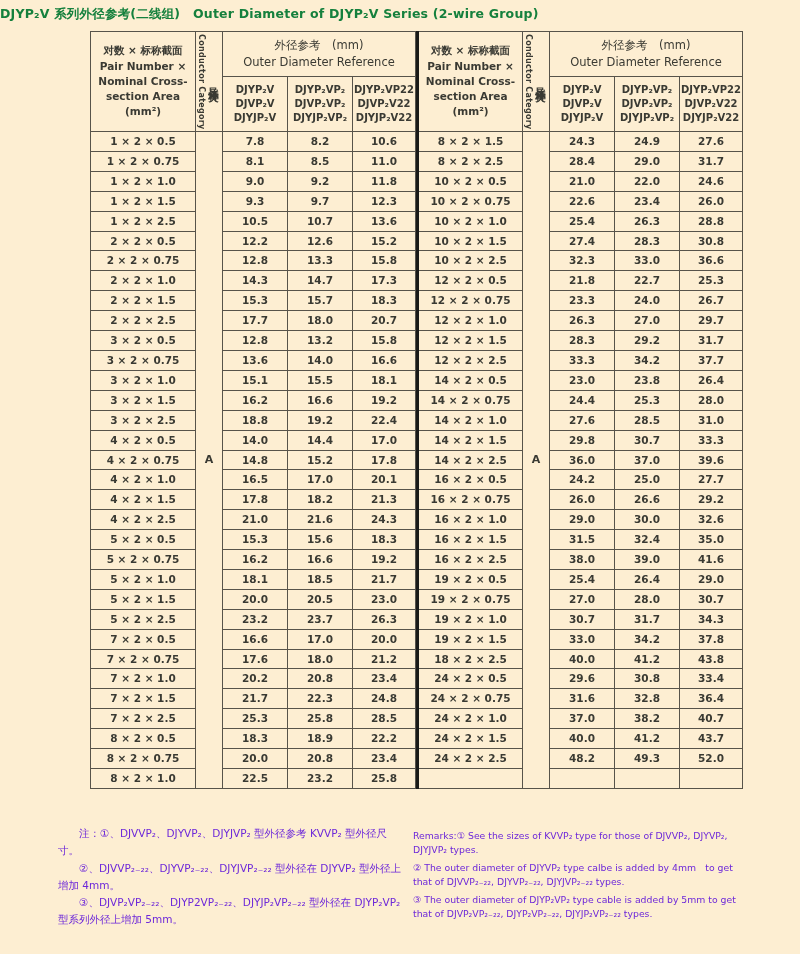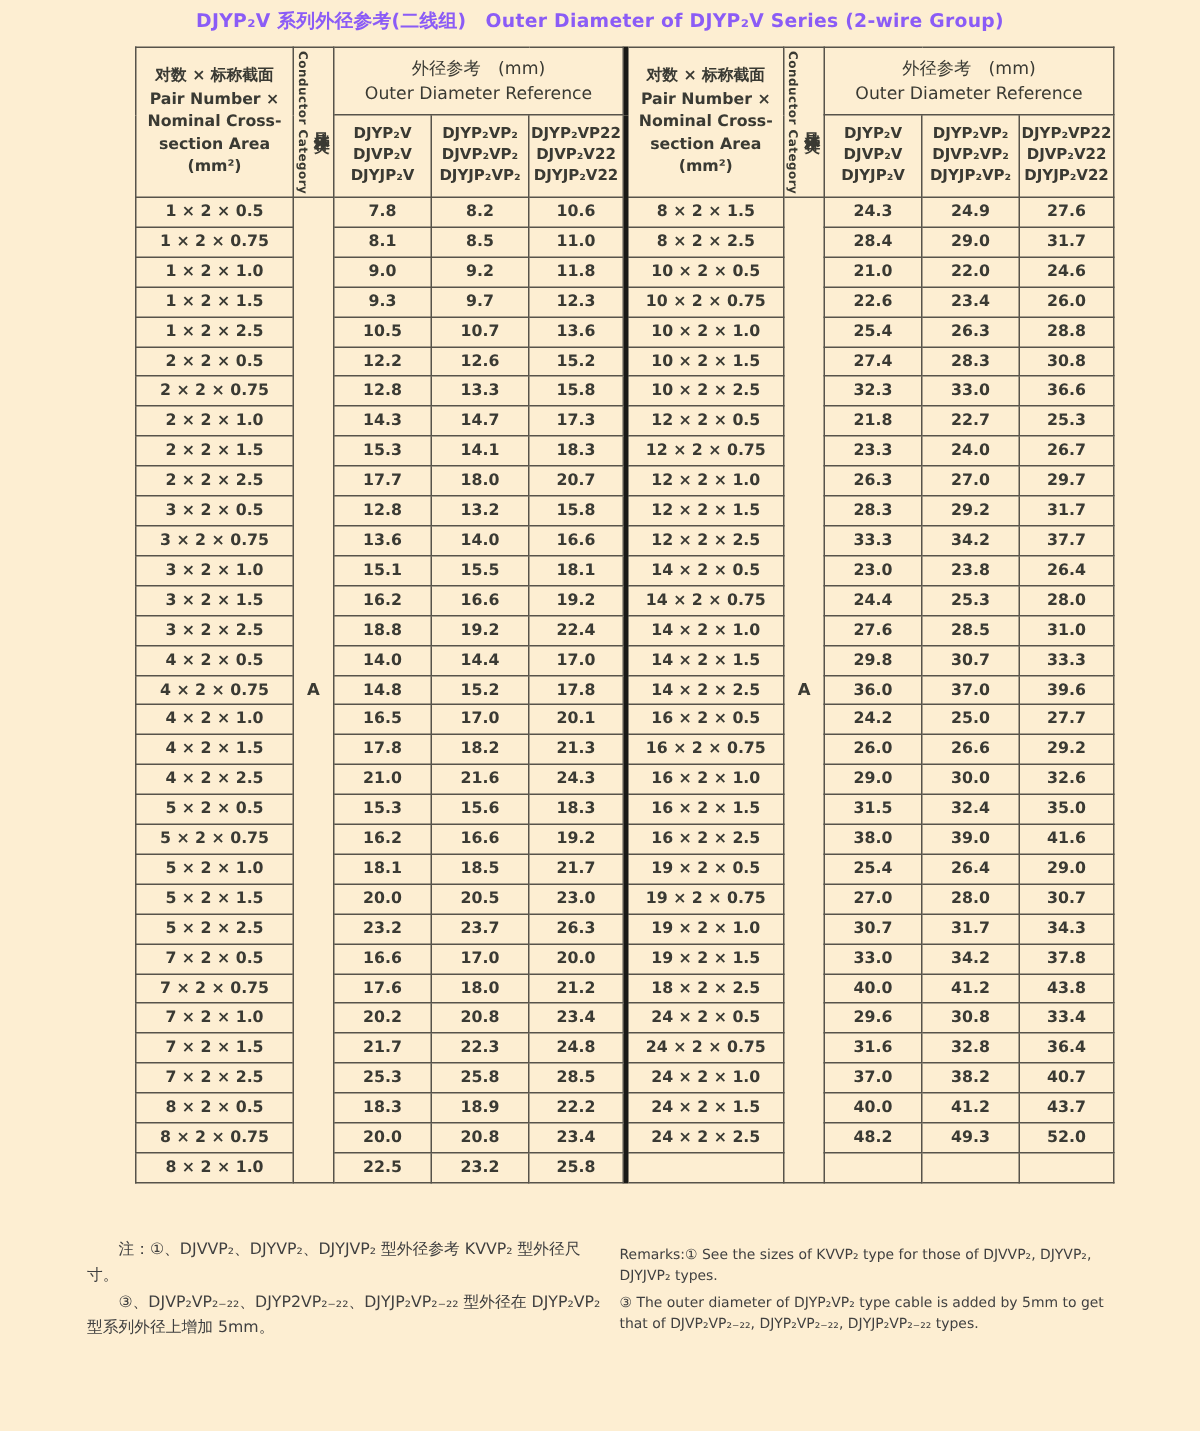--- a/index.html
+++ b/index.html
@@ -5,25 +5,25 @@
   html,body { margin:0; padding:0; }
   body {
     width:800px; height:954px;
     background:#fdeed2;
     font-family:"DejaVu Sans","Liberation Sans",sans-serif;
     color:#3a3a33;
     position:relative;
     overflow:hidden;
   }
   .page-title {
-    text-align:center;
+    text-align:left;
     padding-top:6px;
     font-size:12.5px;
     font-weight:bold;
-    color:#8b5cf6;
+    color:#15803d;
     letter-spacing:0.2px;
   }
   .table-wrap {
     display:flex;
     margin:8px 0 0 90px;
     width:767px;
   }
   table.half {
     border-collapse:collapse;
     table-layout:fixed;
@@ -68,22 +68,21 @@
   td.pair-cell, td.val-cell, td.cond-cell {
     height:18.9px; line-height:18.9px;
     text-align:center; vertical-align:middle;
     font-size:10.5px; font-weight:bold;
     padding:0 2px; overflow:hidden; white-space:nowrap;
   }
   td.cond-cell { font-size:11px; }
   .notes {
     display:flex;
     margin:36px 0 0 58px;
-    color:#404040;
-    align-items:flex-end;
+    color:#6d28d9;
   }
   .notes-zh { width:347px; font-size:10.5px; line-height:1.65; }
   .notes-en { width:342px; font-size:9.3px; line-height:1.5; margin-left:4px; }
   .notes-zh p { margin:0; text-indent:2em; }
   .notes-en p { margin:4px; }
 </style>
 </head>
 <body>
 
 <div class="page-title">DJYP₂V 系列外径参考(二线组)　Outer Diameter of DJYP₂V  Series (2-wire Group)</div>
@@ -182,21 +181,21 @@
         </tr>
         <tr>
           <td class="pair-cell">2 × 2 × 1.0</td>
           <td class="val-cell">14.3</td>
           <td class="val-cell">14.7</td>
           <td class="val-cell">17.3</td>
         </tr>
         <tr>
           <td class="pair-cell">2 × 2 × 1.5</td>
           <td class="val-cell">15.3</td>
-          <td class="val-cell">14.1</td>
+          <td class="val-cell">15.7</td>
           <td class="val-cell">18.3</td>
         </tr>
         <tr>
           <td class="pair-cell">2 × 2 × 2.5</td>
           <td class="val-cell">17.7</td>
           <td class="val-cell">18.0</td>
           <td class="val-cell">20.7</td>
         </tr>
         <tr>
           <td class="pair-cell">3 × 2 × 0.5</td>
@@ -586,19 +585,21 @@
           <td class="val-cell"></td>
         </tr>
       </tbody>
   </table>
 
 </div>
 
 <div class="notes">
   <div class="notes-zh">
       <p>注：①、DJVVP₂、DJYVP₂、DJYJVP₂ 型外径参考 KVVP₂ 型外径尺寸。</p>
+      <p>②、DJVVP₂₋₂₂、DJYVP₂₋₂₂、DJYJVP₂₋₂₂ 型外径在 DJYVP₂ 型外径上增加 4mm。</p>
       <p>③、DJVP₂VP₂₋₂₂、DJYP2VP₂₋₂₂、DJYJP₂VP₂₋₂₂ 型外径在 DJYP₂VP₂ 型系列外径上增加 5mm。</p>
     </div>
   <div class="notes-en">
       <p>Remarks:① See the sizes of KVVP₂ type for those of DJVVP₂, DJYVP₂, DJYJVP₂ types.</p>
+      <p>② The outer diameter of DJYVP₂ type calbe is added by 4mm　to get that of DJVVP₂₋₂₂, DJYVP₂₋₂₂, DJYJVP₂₋₂₂ types.</p>
       <p>③ The outer diameter of DJYP₂VP₂ type cable is added by 5mm to get that of DJVP₂VP₂₋₂₂, DJYP₂VP₂₋₂₂, DJYJP₂VP₂₋₂₂ types.</p>
     </div>
 </div>
 
 </body></html>

